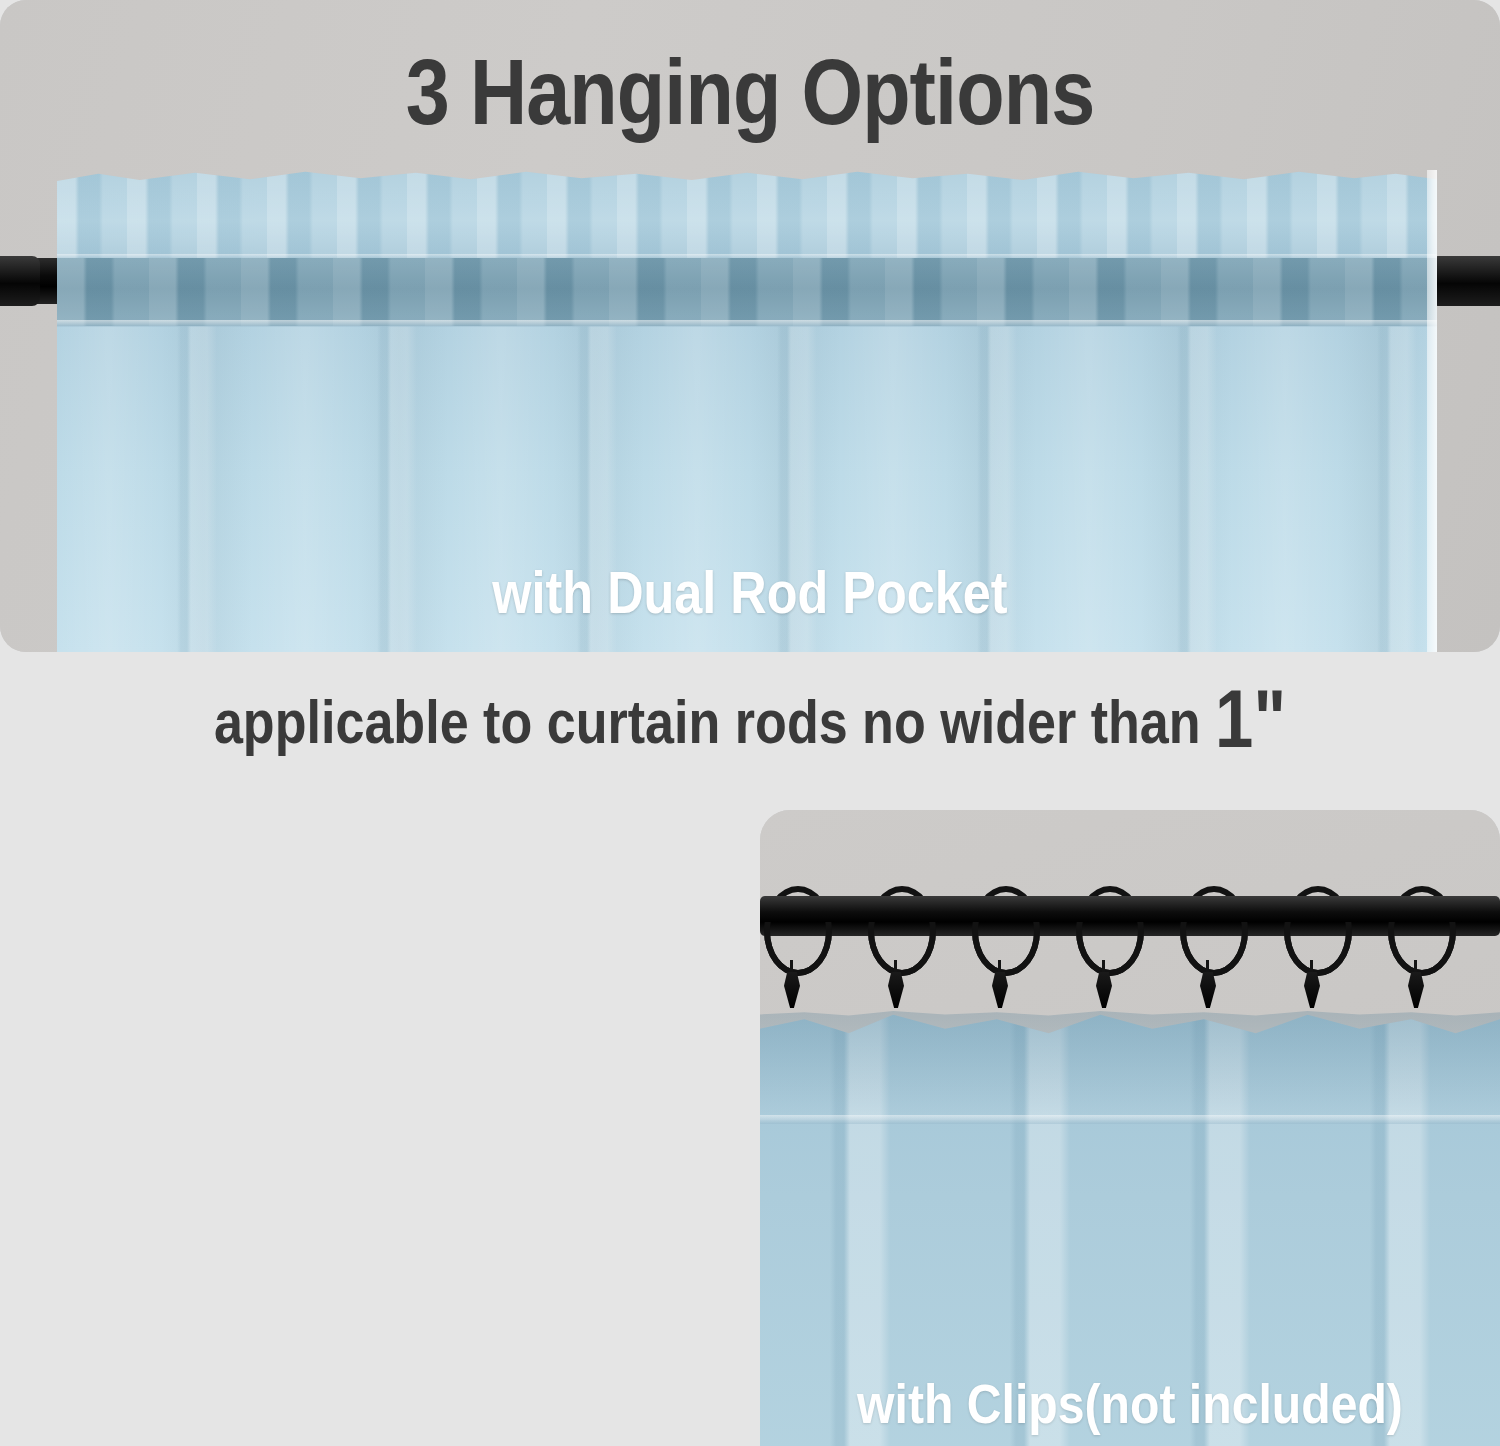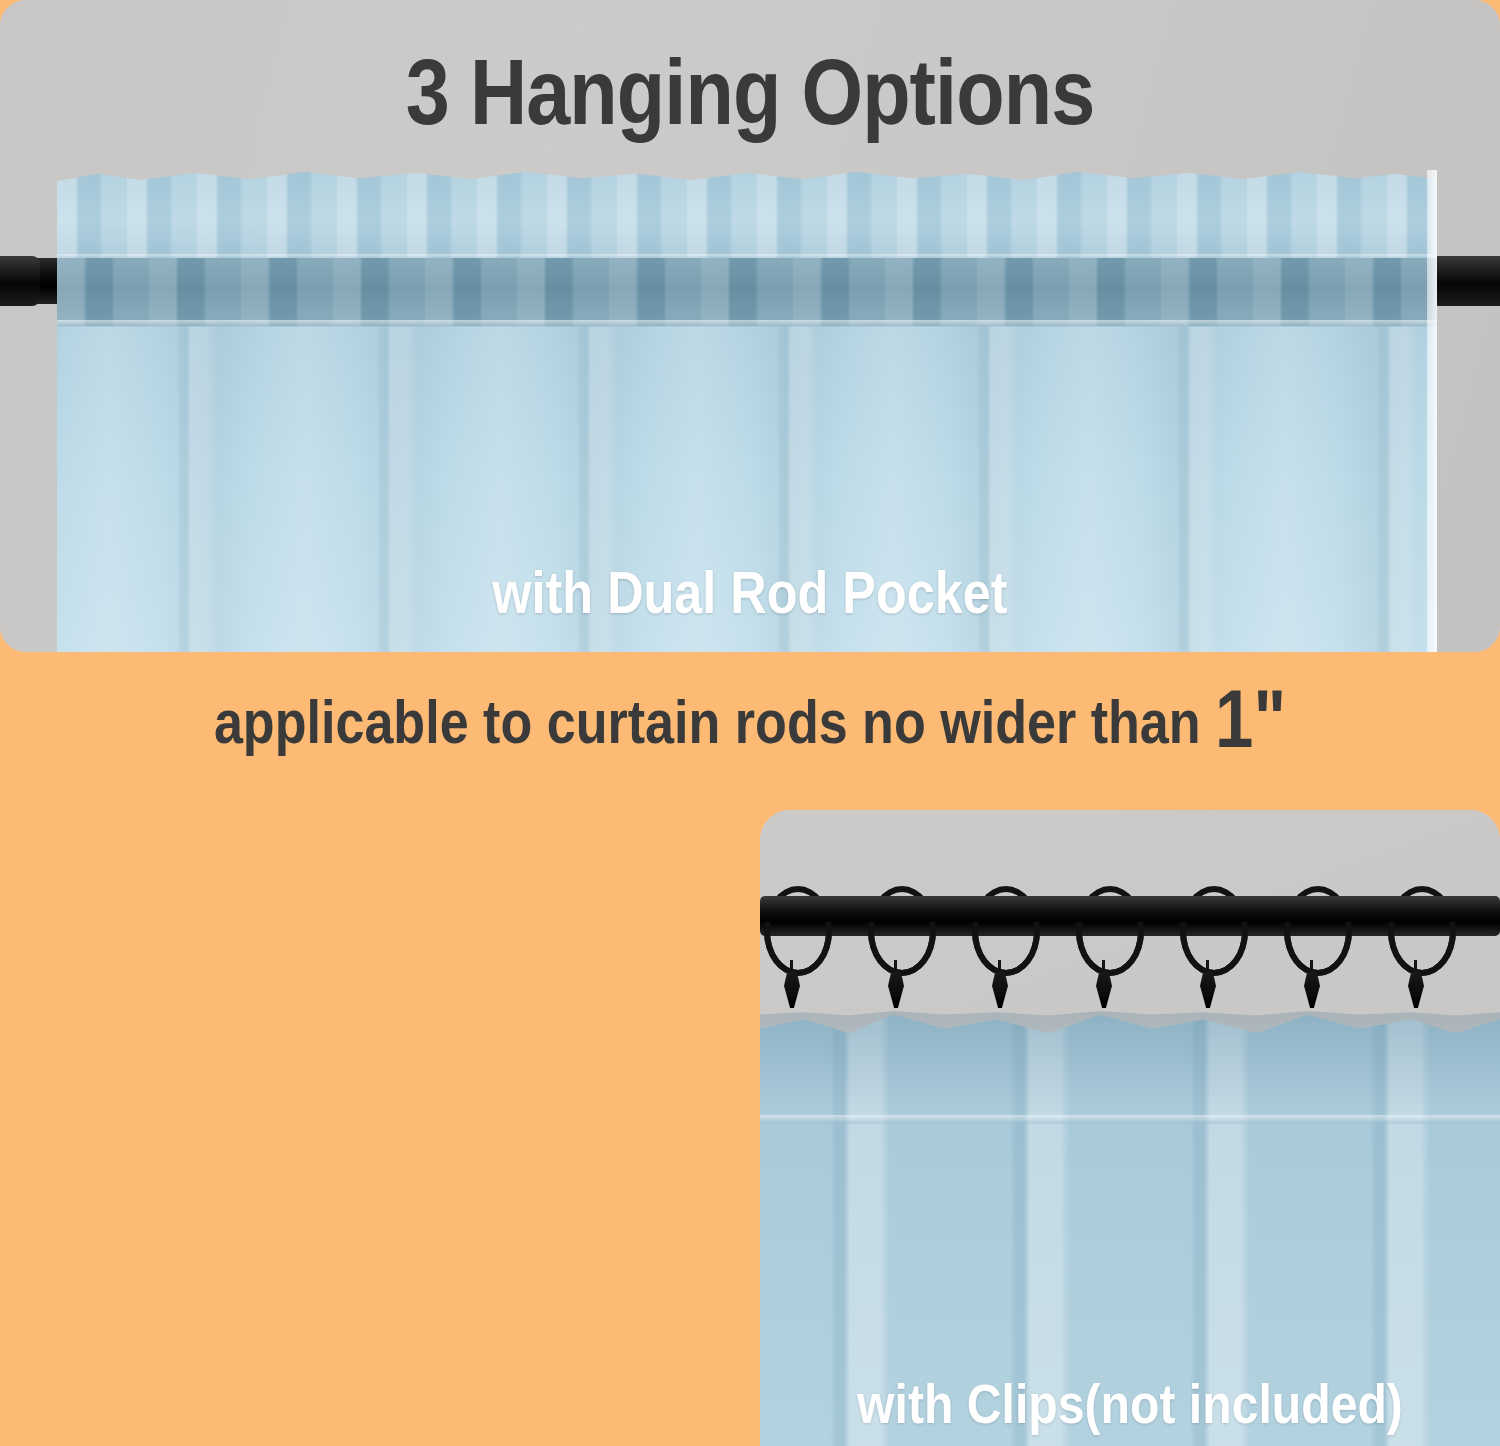--- a/index.html
+++ b/index.html
@@ -1,17 +1,17 @@
 <!DOCTYPE html>
 <html><head>
 <meta charset="utf-8">
 <style>
   html,body{margin:0;padding:0;background:#ffffff;}
   body{width:1500px;height:1446px;font-family:"Liberation Sans",sans-serif;overflow:hidden;}
-  .stage{position:relative;width:1500px;height:1446px;background:#fdba74;}
+  .stage{position:relative;width:1500px;height:1446px;background:#e5e5e5;}
 
   
   .panel{position:absolute;overflow:hidden;border-radius:30px;background:#cbcbcb;}
 
   
   #panel-top{left:0;top:0;width:1500px;height:652px;border-radius:26px;}
   .top-bg{position:absolute;inset:0;
     background:linear-gradient(105deg,#c9c7c5 0%,#cdcbc9 35%,#c9c7c5 70%,#c4c2c0 100%);}
 
   

